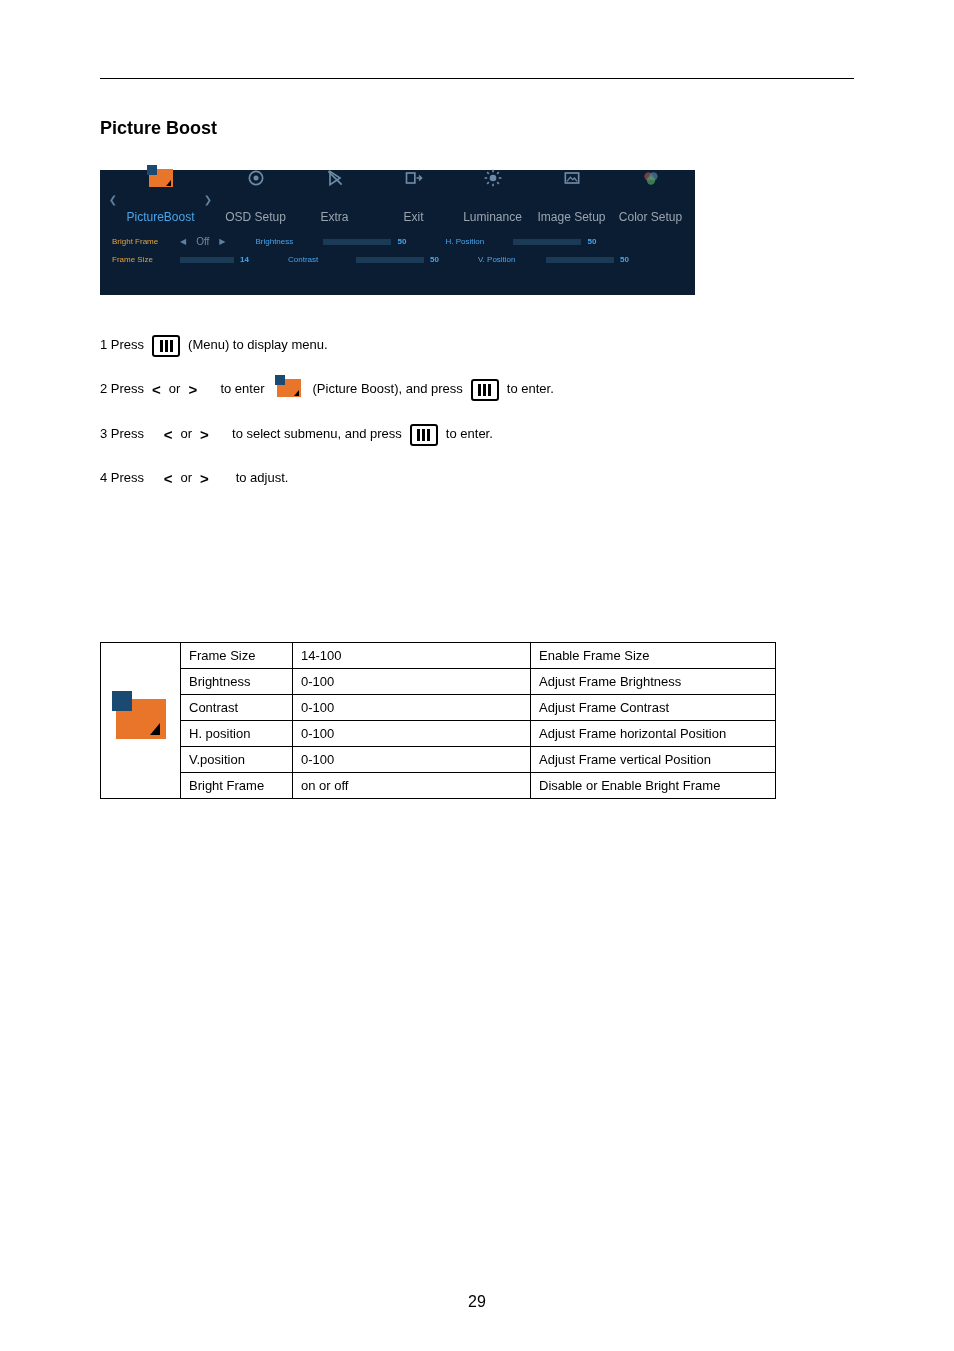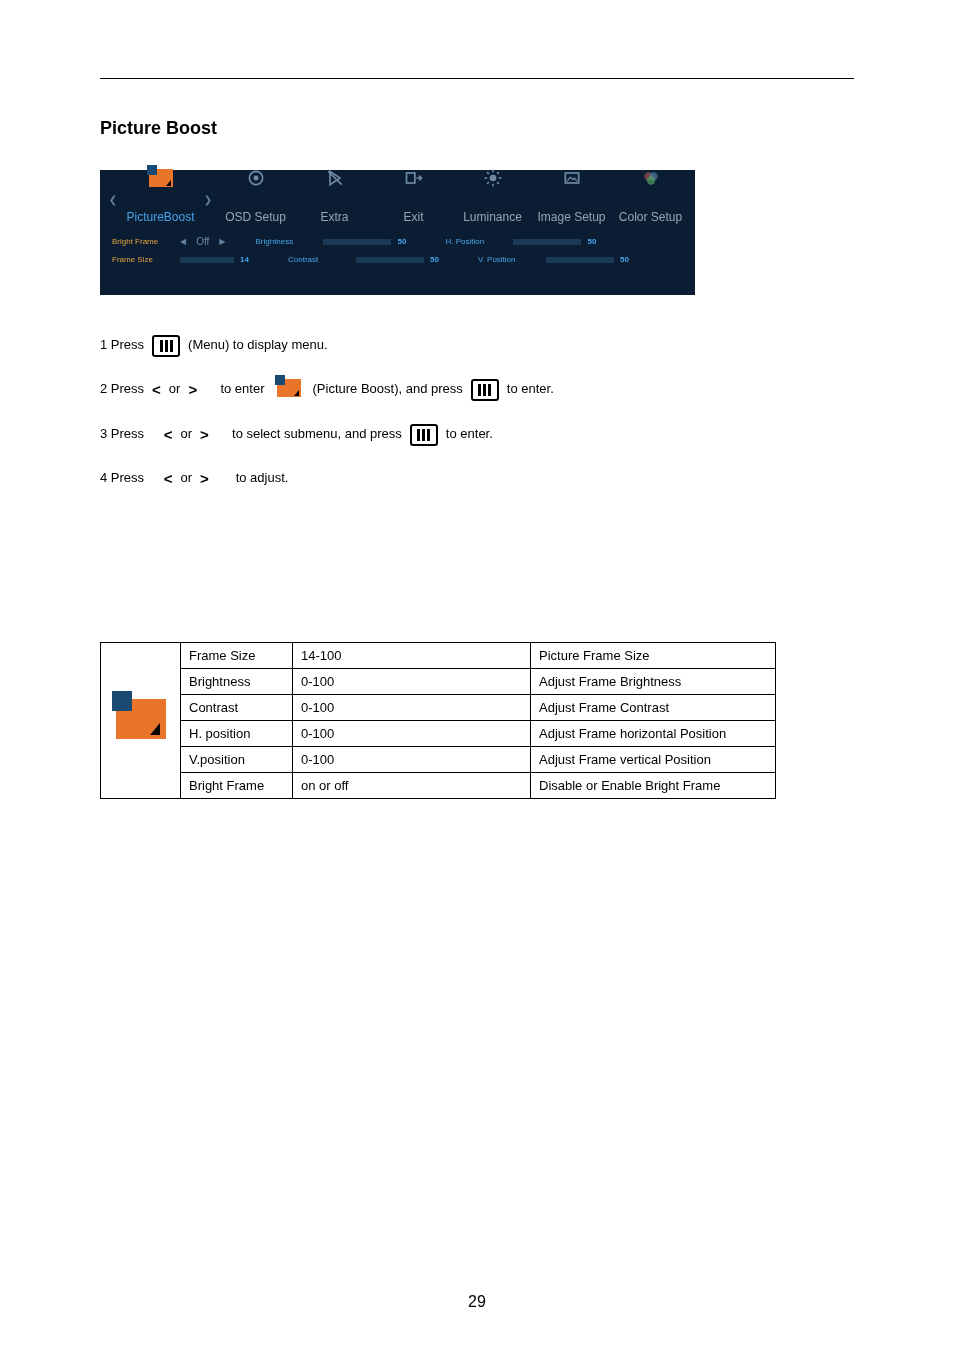--- a/index.html
+++ b/index.html
@@ -410,21 +410,21 @@
 </div>
 
 <table class="settings-table">
   <tbody>
       <tr>
     <td class="col1 icon-cell" rowspan="6">
       <span class="big-pb-icon"></span>
     </td>
     <td class="col2">Frame Size</td>
     <td class="col3">14-100</td>
-    <td class="col4">Picture Frame Size</td>
+    <td class="col4">Enable Frame Size</td>
   </tr>
   <tr>
     <td>Brightness</td>
     <td>0-100</td>
     <td>Adjust Frame Brightness</td>
   </tr>
   <tr>
     <td>Contrast</td>
     <td>0-100</td>
     <td>Adjust Frame Contrast</td>

